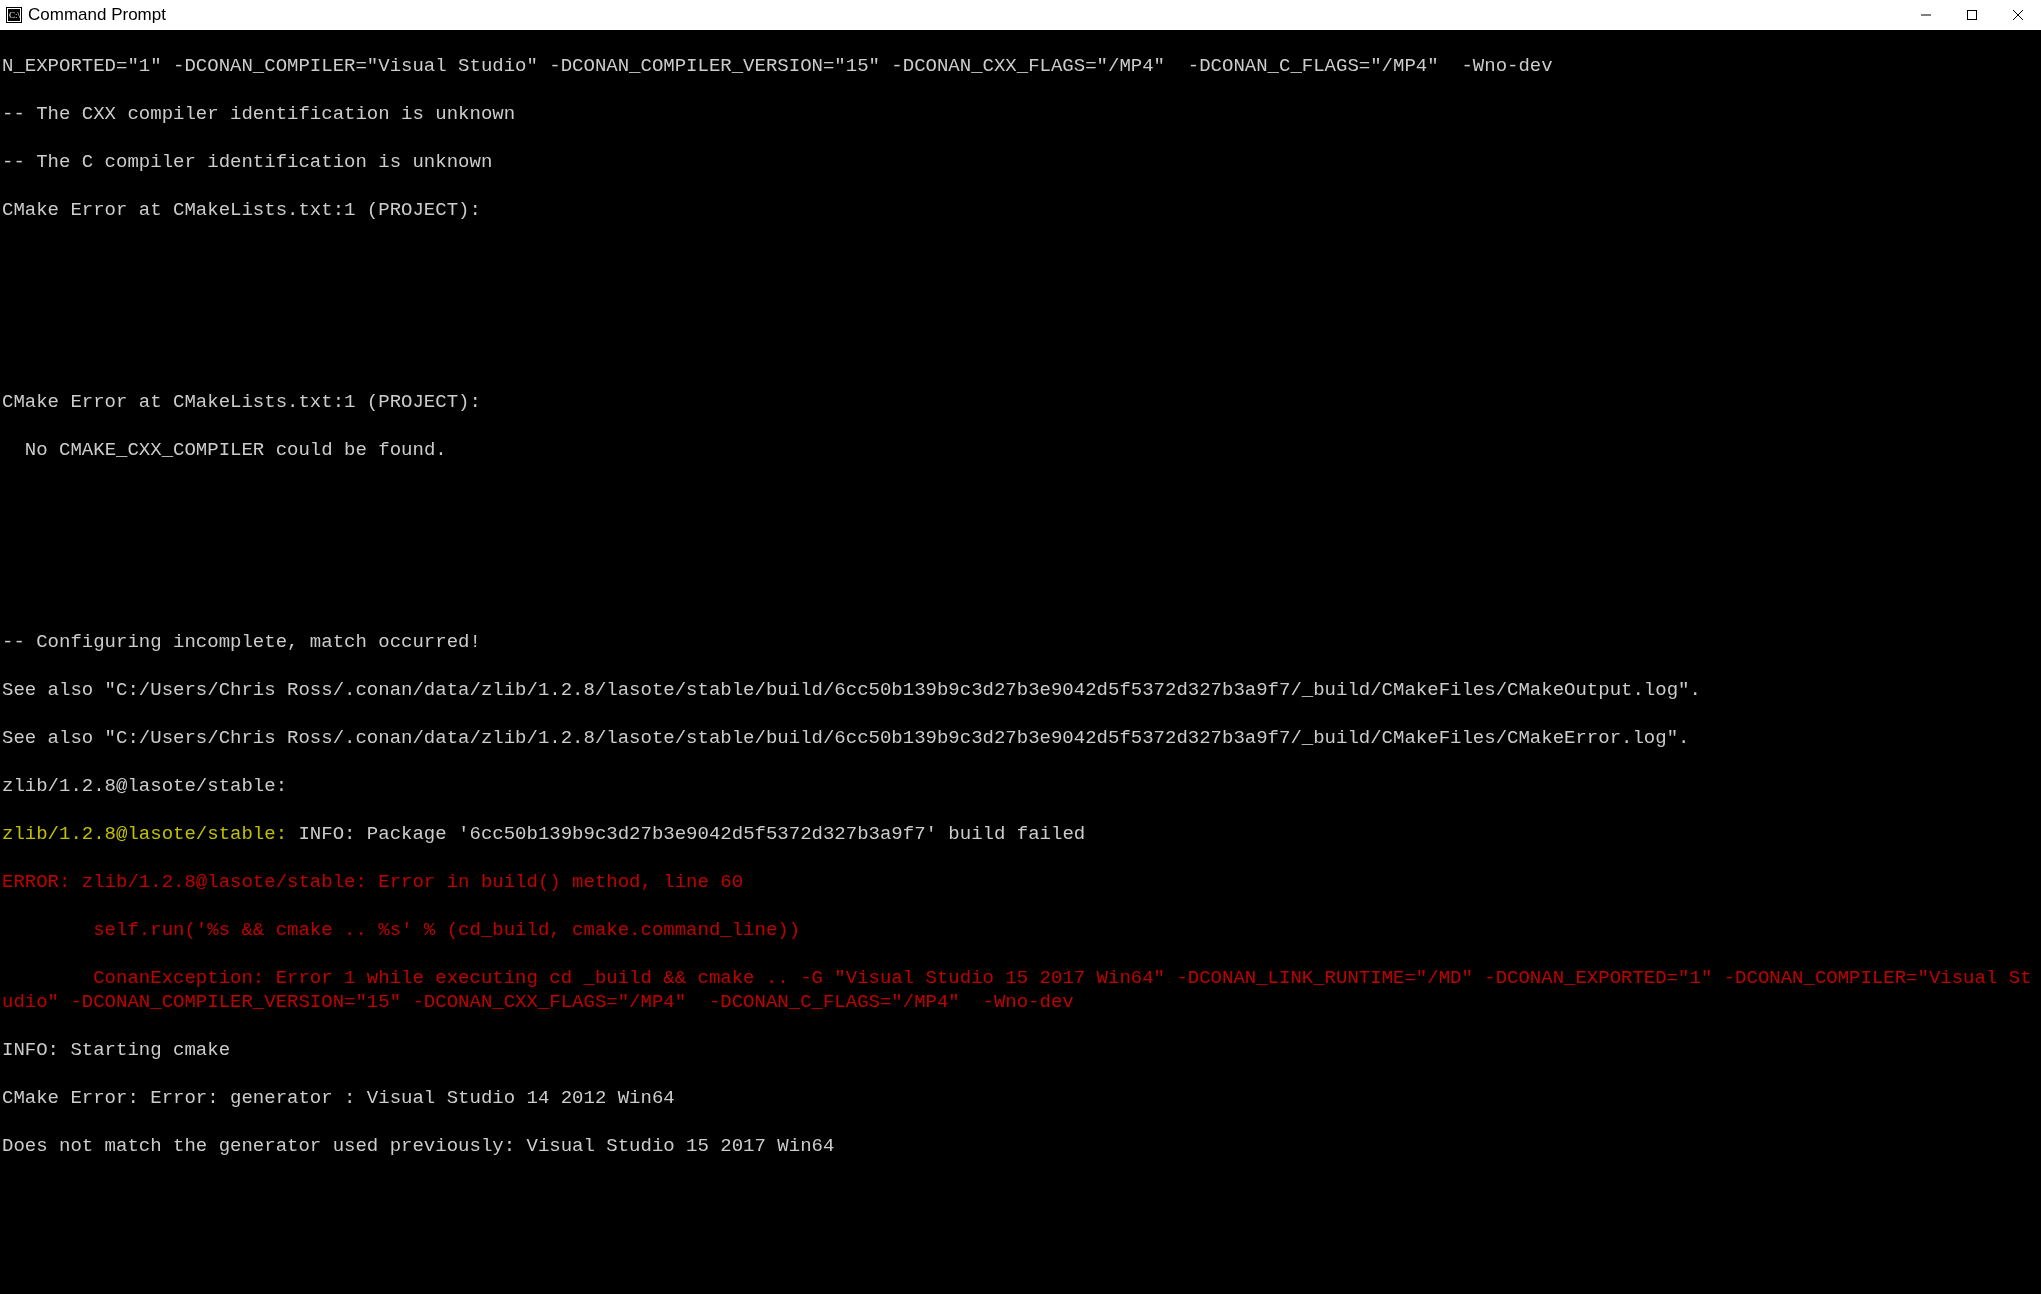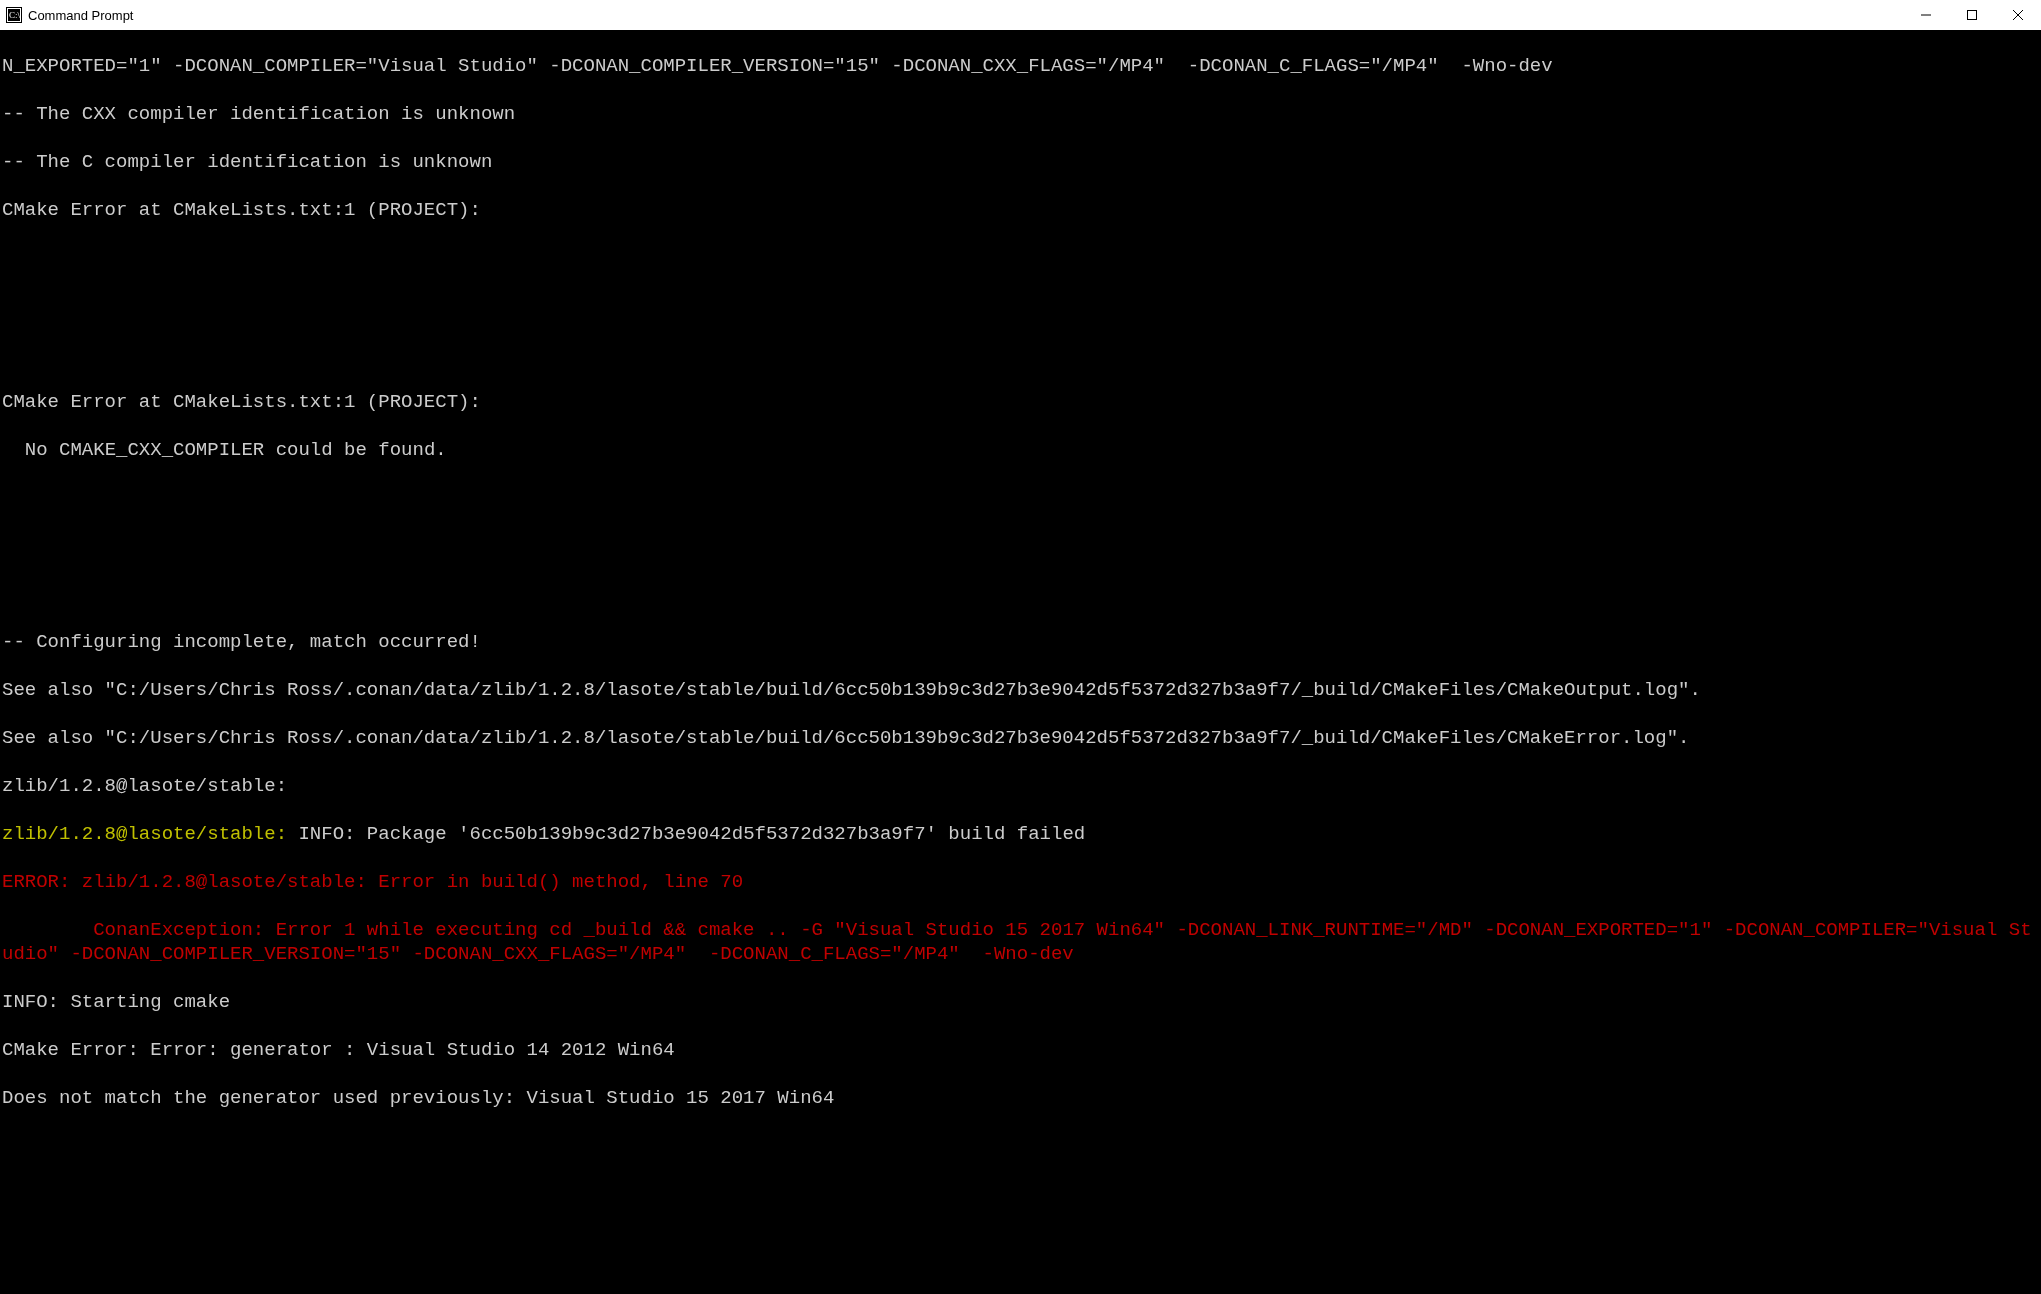--- a/index.html
+++ b/index.html
@@ -25,21 +25,21 @@
   }
   .titlebar .app-icon {
     width: 16px;
     height: 16px;
     margin-right: 6px;
     display: flex;
     align-items: center;
     justify-content: center;
   }
   .titlebar .title-text {
-    font-size: 13px;
+    font-size: 17px;
     color: #000;
     flex: 0 0 auto;
   }
   .titlebar .spacer { flex: 1; }
   .titlebar .win-btn {
     width: 46px;
     height: 30px;
     display: flex;
     align-items: center;
     justify-content: center;
@@ -109,21 +109,22 @@
 <span class="ln white">CMake Error at CMakeLists.txt:1 (PROJECT):</span>
 <span class="ln white">  No CMAKE_CXX_COMPILER could be found.</span>
 <span class="ln blank"></span>
 <span class="ln blank"></span>
 <span class="ln blank"></span>
 <span class="ln white">-- Configuring incomplete, match occurred!</span>
 <span class="ln white">See also "C:/Users/Chris Ross/.conan/data/zlib/1.2.8/lasote/stable/build/6cc50b139b9c3d27b3e9042d5f5372d327b3a9f7/_build/CMakeFiles/CMakeOutput.log".</span>
 <span class="ln white">See also "C:/Users/Chris Ross/.conan/data/zlib/1.2.8/lasote/stable/build/6cc50b139b9c3d27b3e9042d5f5372d327b3a9f7/_build/CMakeFiles/CMakeError.log".</span>
 <span class="ln white">zlib/1.2.8@lasote/stable:</span>
 <span class="ln"><span class="yellow">zlib/1.2.8@lasote/stable: </span><span class="white">INFO: Package '6cc50b139b9c3d27b3e9042d5f5372d327b3a9f7' build failed</span></span>
-<span class="ln red">ERROR: zlib/1.2.8@lasote/stable: Error in build() method, line 70</span>
+<span class="ln red">ERROR: zlib/1.2.8@lasote/stable: Error in build() method, line 60</span>
+<span class="ln red">        self.run('%s &amp;&amp; cmake .. %s' % (cd_build, cmake.command_line))</span>
 <span class="ln red">        ConanException: Error 1 while executing cd _build &amp;&amp; cmake .. -G "Visual Studio 15 2017 Win64" -DCONAN_LINK_RUNTIME="/MD" -DCONAN_EXPORTED="1" -DCONAN_COMPILER="Visual Studio" -DCONAN_COMPILER_VERSION="15" -DCONAN_CXX_FLAGS="/MP4"  -DCONAN_C_FLAGS="/MP4"  -Wno-dev</span>
 <span class="ln white">INFO: Starting cmake</span>
 <span class="ln white">CMake Error: Error: generator : Visual Studio 14 2012 Win64</span>
 <span class="ln white">Does not match the generator used previously: Visual Studio 15 2017 Win64</span>
 
 
   </div>
 </div>
 
 </body></html>

